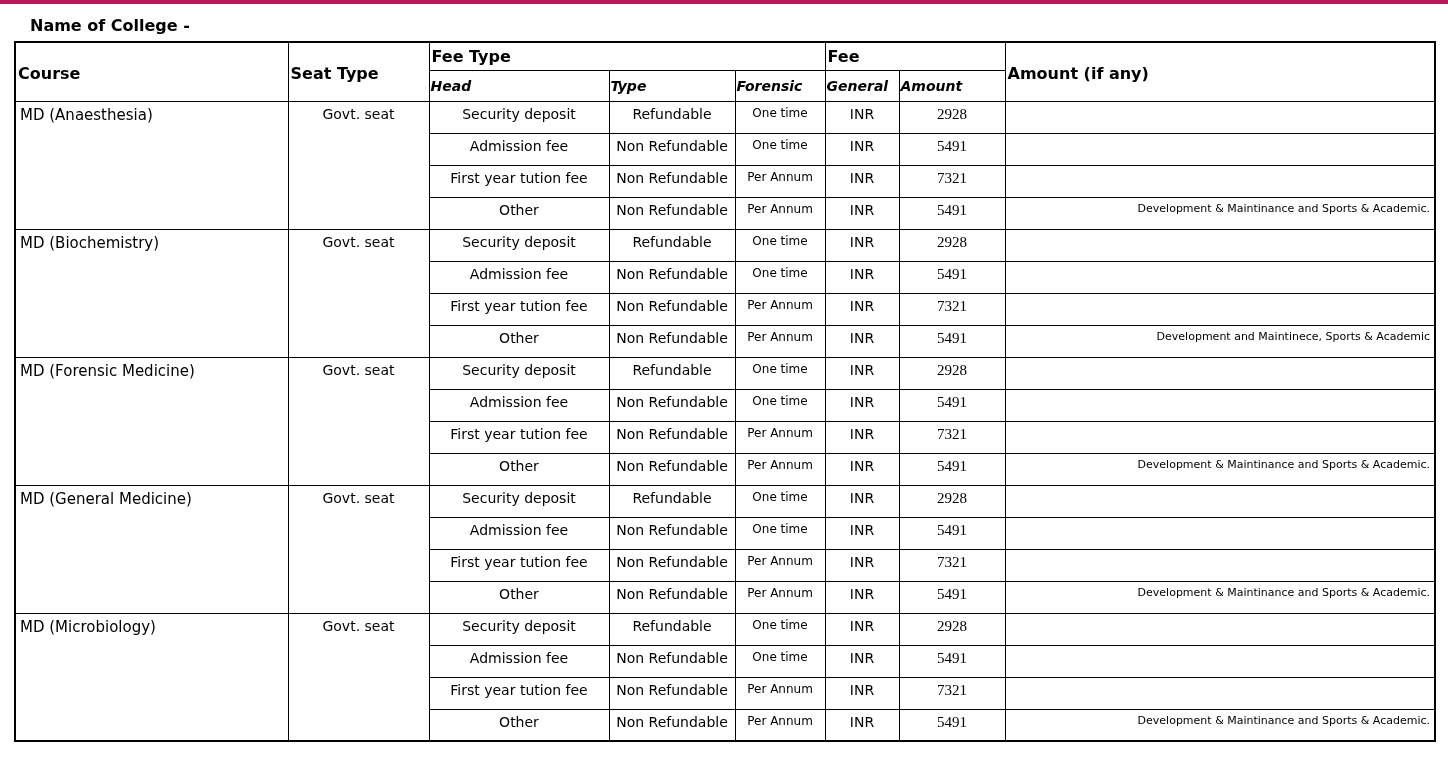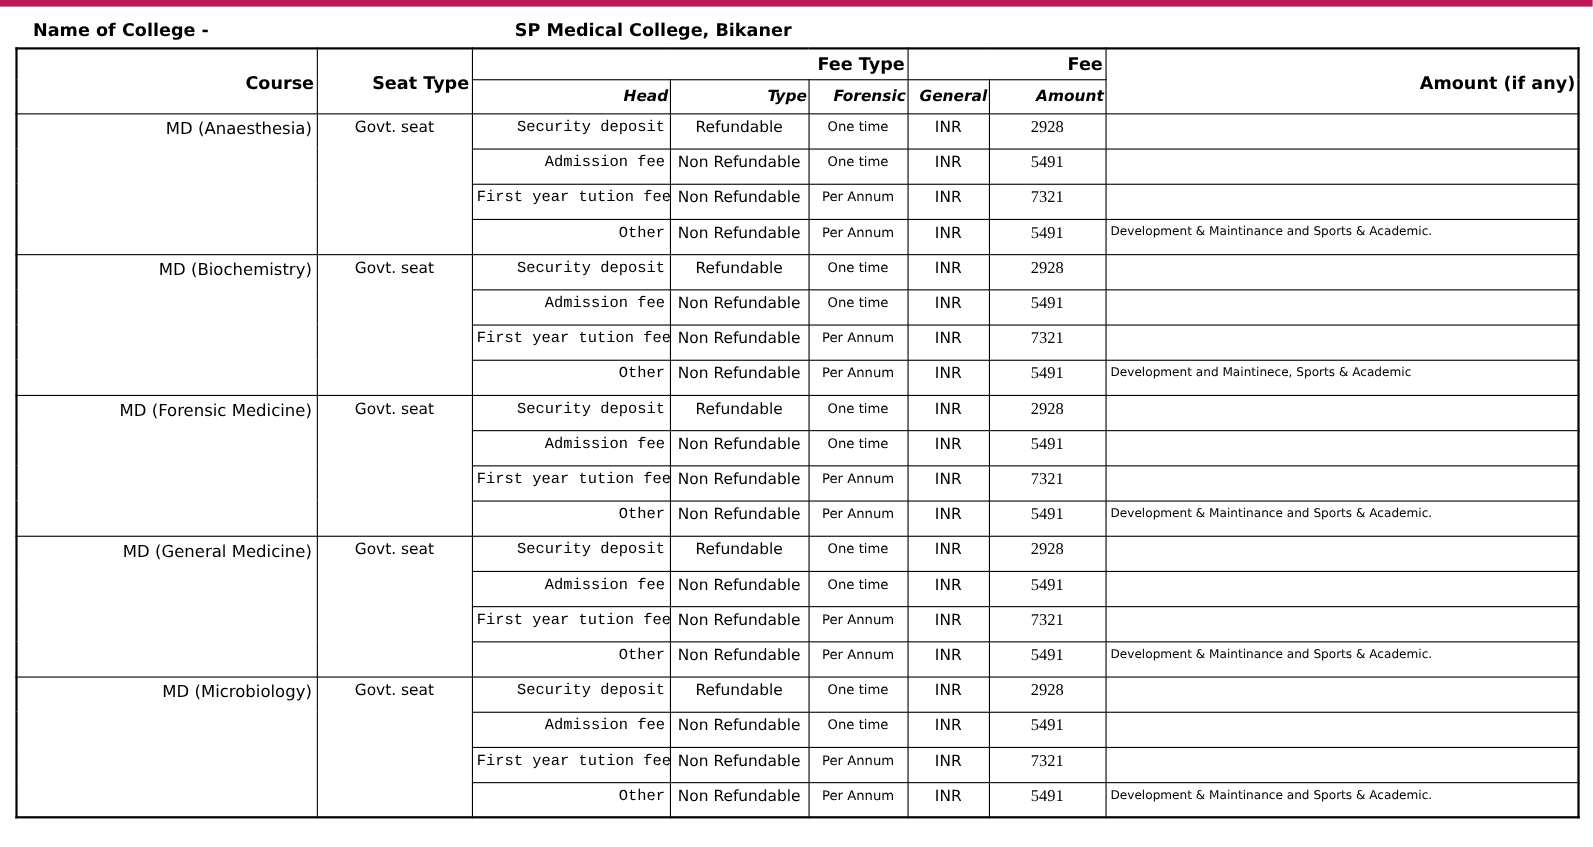--- a/index.html
+++ b/index.html
@@ -1,53 +1,52 @@
 <!DOCTYPE html>
 <html><head>
 <meta charset="utf-8">
 <style>
   * { box-sizing: border-box; }
   html, body { margin: 0; padding: 0; background: #ffffff; color: #000000;
     font-family: "DejaVu Sans", "Liberation Sans", sans-serif; }
   .page { position: relative; width: 1448px; height: 770px; background: #ffffff;
-    border-top: 6px solid #be185d; overflow: hidden; }
+    border-top: 4px solid #be185d; overflow: hidden; }
 
   .college-label { position: absolute; left: 30px; top: 12px;
     font-size: 16px; font-weight: bold; white-space: nowrap; }
   .college-name { position: absolute; left: 468px; top: 12px;
     font-size: 16px; font-weight: bold; white-space: nowrap; }
 
   table.fee-table { position: absolute; left: 14px; top: 37px; width: 1420px;
     border-collapse: collapse; table-layout: fixed; background: #fff; }
   table.fee-table, .fee-table th, .fee-table td { border: 1px solid #000; }
   table.fee-table { border-width: 2px; }
 
-  .fee-table th { font-weight: bold; text-align: right; padding: 2px; overflow: hidden; }
+  .fee-table th { font-weight: bold; text-align: left; padding: 2px; overflow: hidden; }
   .fee-table thead tr.h1 th { font-size: 16px; height: 28px; vertical-align: middle; }
   .fee-table thead tr.h2 th { font-size: 14px; height: 31px; vertical-align: middle; padding: 2px 1px; font-style: italic; }
   .fee-table thead th.spans { vertical-align: top; padding-top: 6px; font-size: 16px; }
 
   .fee-table tbody td { height: 32px; vertical-align: top; padding: 4px 4px 2px 4px;
     overflow: hidden; white-space: nowrap; }
-  td.c-course  { text-align: right; font-size: 15px; padding-top: 6px; }
+  td.c-course  { text-align: left; font-size: 15px; padding-top: 6px; }
   td.c-seat    { text-align: center; font-size: 14px; padding-top: 6px; }
-  td.c-head    { text-align: right;   font-size: 14px; padding-left: 6px; font-family: Liberation Mono, monospace; }
+  td.c-head    { text-align: center;   font-size: 14px; padding-left: 6px; }
   td.c-type    { text-align: center; font-size: 14px; }
   td.c-freq    { text-align: center; font-size: 12px; }
   td.c-curr    { text-align: center; font-size: 14px; }
   td.c-amt     { text-align: center; font-size: 15px; font-family: Liberation Serif, serif; }
-  td.c-remarks { text-align: left;   font-size: 11px; padding: 3px 4px; white-space: normal; margin-top: 32px; }
+  td.c-remarks { text-align: right;   font-size: 11px; padding: 3px 4px; white-space: normal; margin-top: 32px; }
 </style>
 </head>
 <body>
 
 <div class="page">
 
   <span class="college-label">Name of College -</span>
-  <span class="college-name">SP Medical College, Bikaner</span>
 
   <table class="fee-table">
     <colgroup>
       <col style="width:273px">
       <col style="width:141px">
       <col style="width:180px">
       <col style="width:126px">
       <col style="width:90px">
       <col style="width:74px">
       <col style="width:106px">

